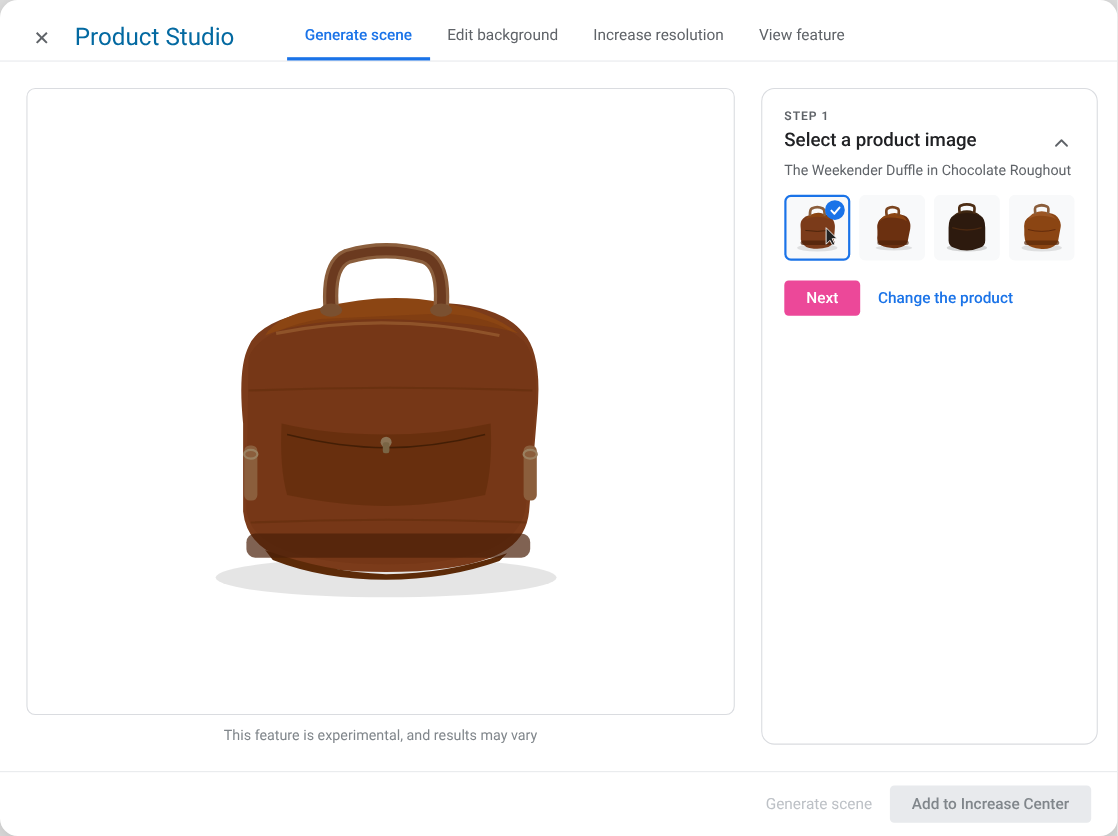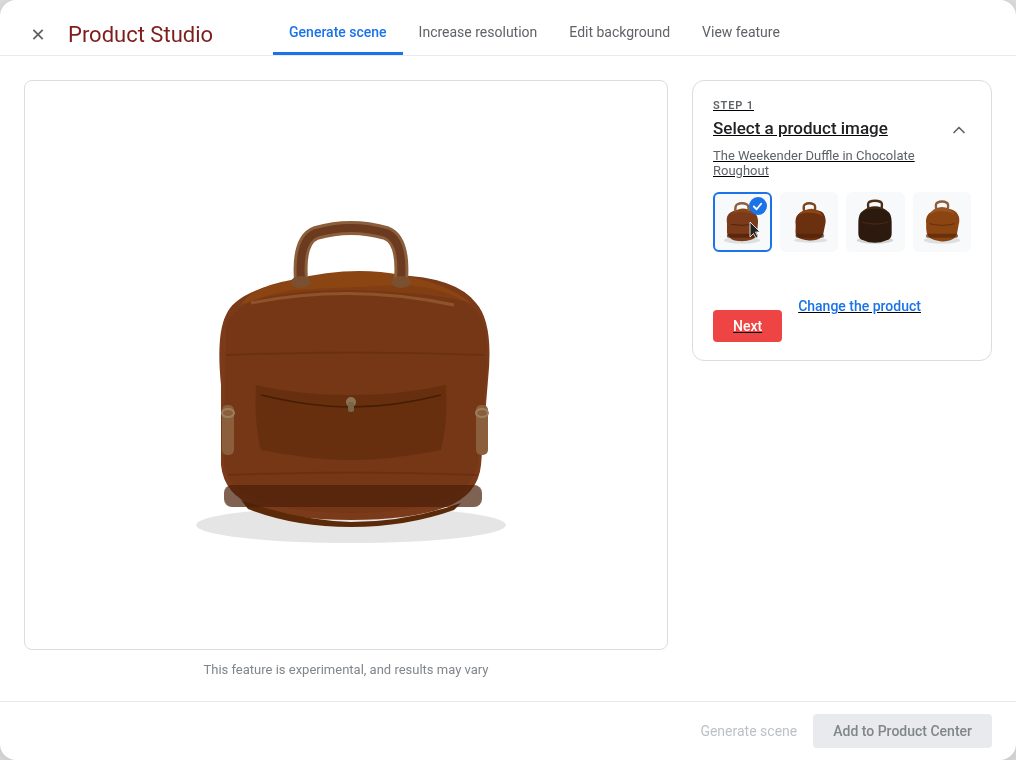--- a/index.html
+++ b/index.html
@@ -39,22 +39,22 @@
       cursor: pointer;
       border: none;
       background: none;
       color: #5f6368;
       font-size: 18px;
       border-radius: 50%;
     }
     .app-title {
       font-size: 22px;
       font-weight: 400;
-      color: #7f1d1d;
-      margin-right: 36px;
+      color: #0369a1;
+      margin-right: 24px;
     }
     
     .nav-tabs {
       display: flex;
       align-items: flex-end;
       gap: 0;
       margin-left: 8px;
       flex: 1;
     }
     .nav-tab {
@@ -107,23 +107,21 @@
     .image-caption {
       margin-top: 12px;
       font-size: 13px;
       color: #80868b;
       text-align: right;
     }
     
     .right-panel {
       width: 300px;
       display: flex;
-      flex-direction: column;
       gap: 16px;
-      text-decoration: underline;
     }
     .step-card {
       border: 1px solid #dadce0;
       border-radius: 12px;
       padding: 18px 20px;
     }
     .step-label {
       font-size: 11px;
       font-weight: 600;
       color: #5f6368;
@@ -199,29 +197,28 @@
       height: 50px;
     }
     
     .action-row {
       display: flex;
       align-items: center;
       gap: 16px;
     }
     .btn-primary {
       padding: 8px 20px;
-      background: #ef4444;
+      background: #ec4899;
       color: #fff;
       border: none;
       border-radius: 4px;
       font-size: 14px;
       font-weight: 500;
       cursor: pointer;
       font-family: inherit;
-      margin-top: 40px;
     }
     .btn-link {
       background: none;
       border: none;
       color: #1a73e8;
       font-size: 14px;
       font-weight: 500;
       cursor: pointer;
       font-family: inherit;
       padding: 0;
@@ -271,22 +268,22 @@
 
 <div class="window">
 
   <div class="header">
     <button class="close-btn">
       <span>✕</span>
     </button>
     <span class="app-title">Product Studio</span>
     <nav class="nav-tabs">
       <div class="nav-tab active">Generate scene</div>
+      <div class="nav-tab">Edit background</div>
       <div class="nav-tab">Increase resolution</div>
-      <div class="nav-tab">Edit background</div>
       <div class="nav-tab">View feature</div>
     </nav>
   </div>
 
   <div class="content">
 
     <div class="left-panel">
       <div class="image-container">
 
         <svg class="product-image" viewBox="0 0 420 420" xmlns="http://www.w3.org/2000/svg">
@@ -406,15 +403,15 @@
           <button class="btn-link">Change the product</button>
         </div>
       </div>
 
 
     </div>
   </div>
 
   <div class="footer">
     <button class="footer-btn-disabled">Generate scene</button>
-    <button class="btn-secondary">Add to Product Center</button>
+    <button class="btn-secondary">Add to Increase Center</button>
   </div>
 </div>
 
 </body></html>

